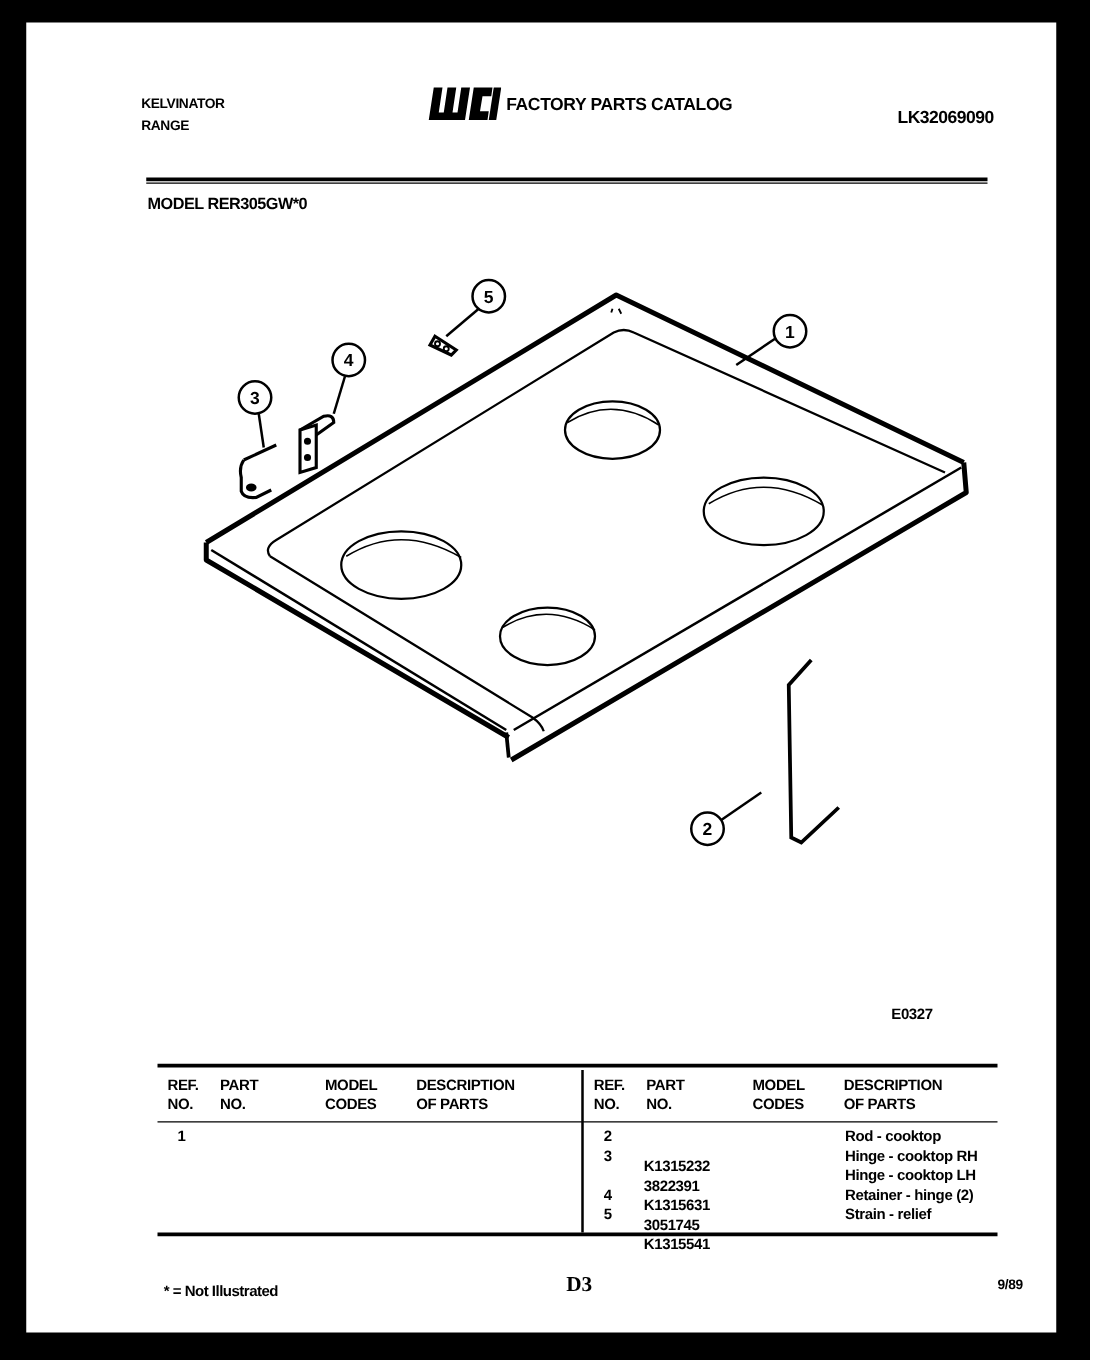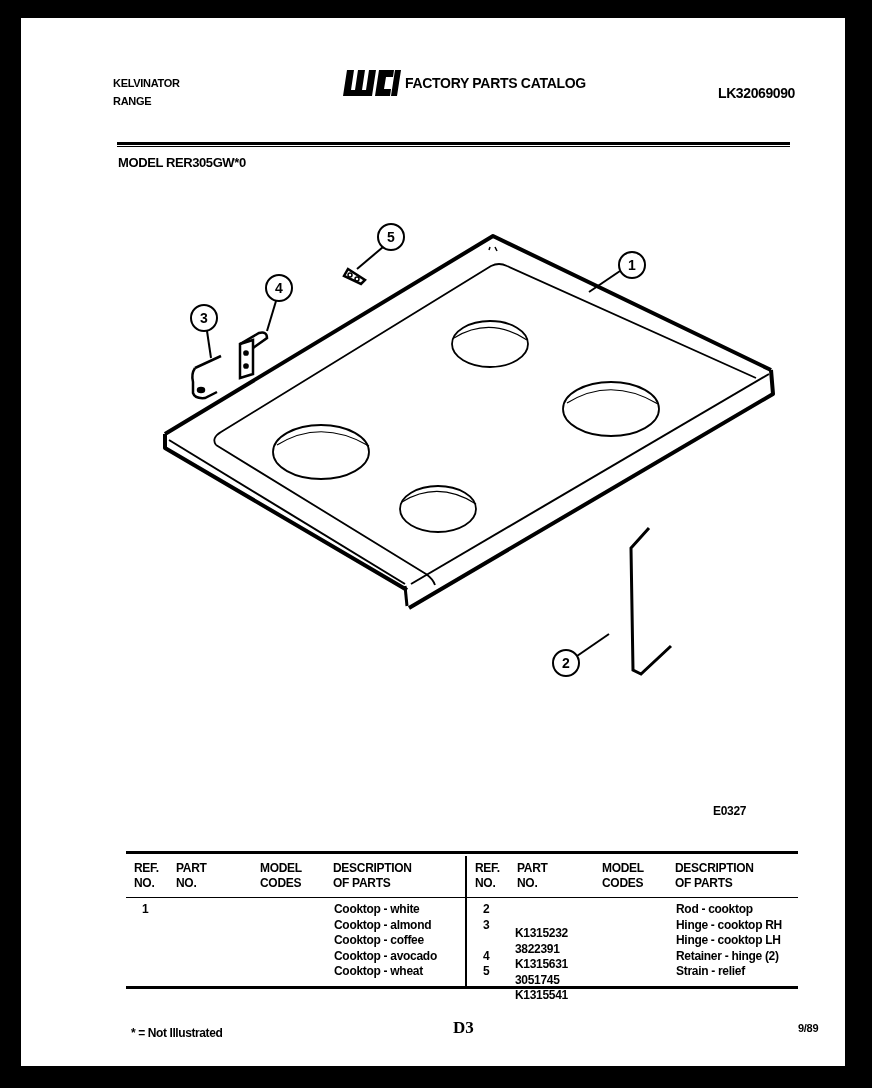--- a/index.html
+++ b/index.html
@@ -192,27 +192,20 @@
       <div>OF PARTS</div>
   </div>
 
   <div class="col td" style="left:121px; top:884px;">
     <div>1</div>
     <div>&nbsp;</div>
     <div>&nbsp;</div>
     <div>&nbsp;</div>
     <div>&nbsp;</div>
   </div>
-  <div class="col td" style="left:313px; top:884px;">
-    <div>Cooktop - white</div>
-    <div>Cooktop - almond</div>
-    <div>Cooktop - coffee</div>
-    <div>Cooktop - avocado</div>
-    <div>Cooktop - wheat</div>
-  </div>
 
   <div class="col td" style="left:462px; top:884px;">
     <div>2</div>
     <div>3</div>
     <div>&nbsp;</div>
     <div>4</div>
     <div>5</div>
   </div>
   <div class="col td" style="left:494px; top:908px;">
     <div>K1315232</div>

